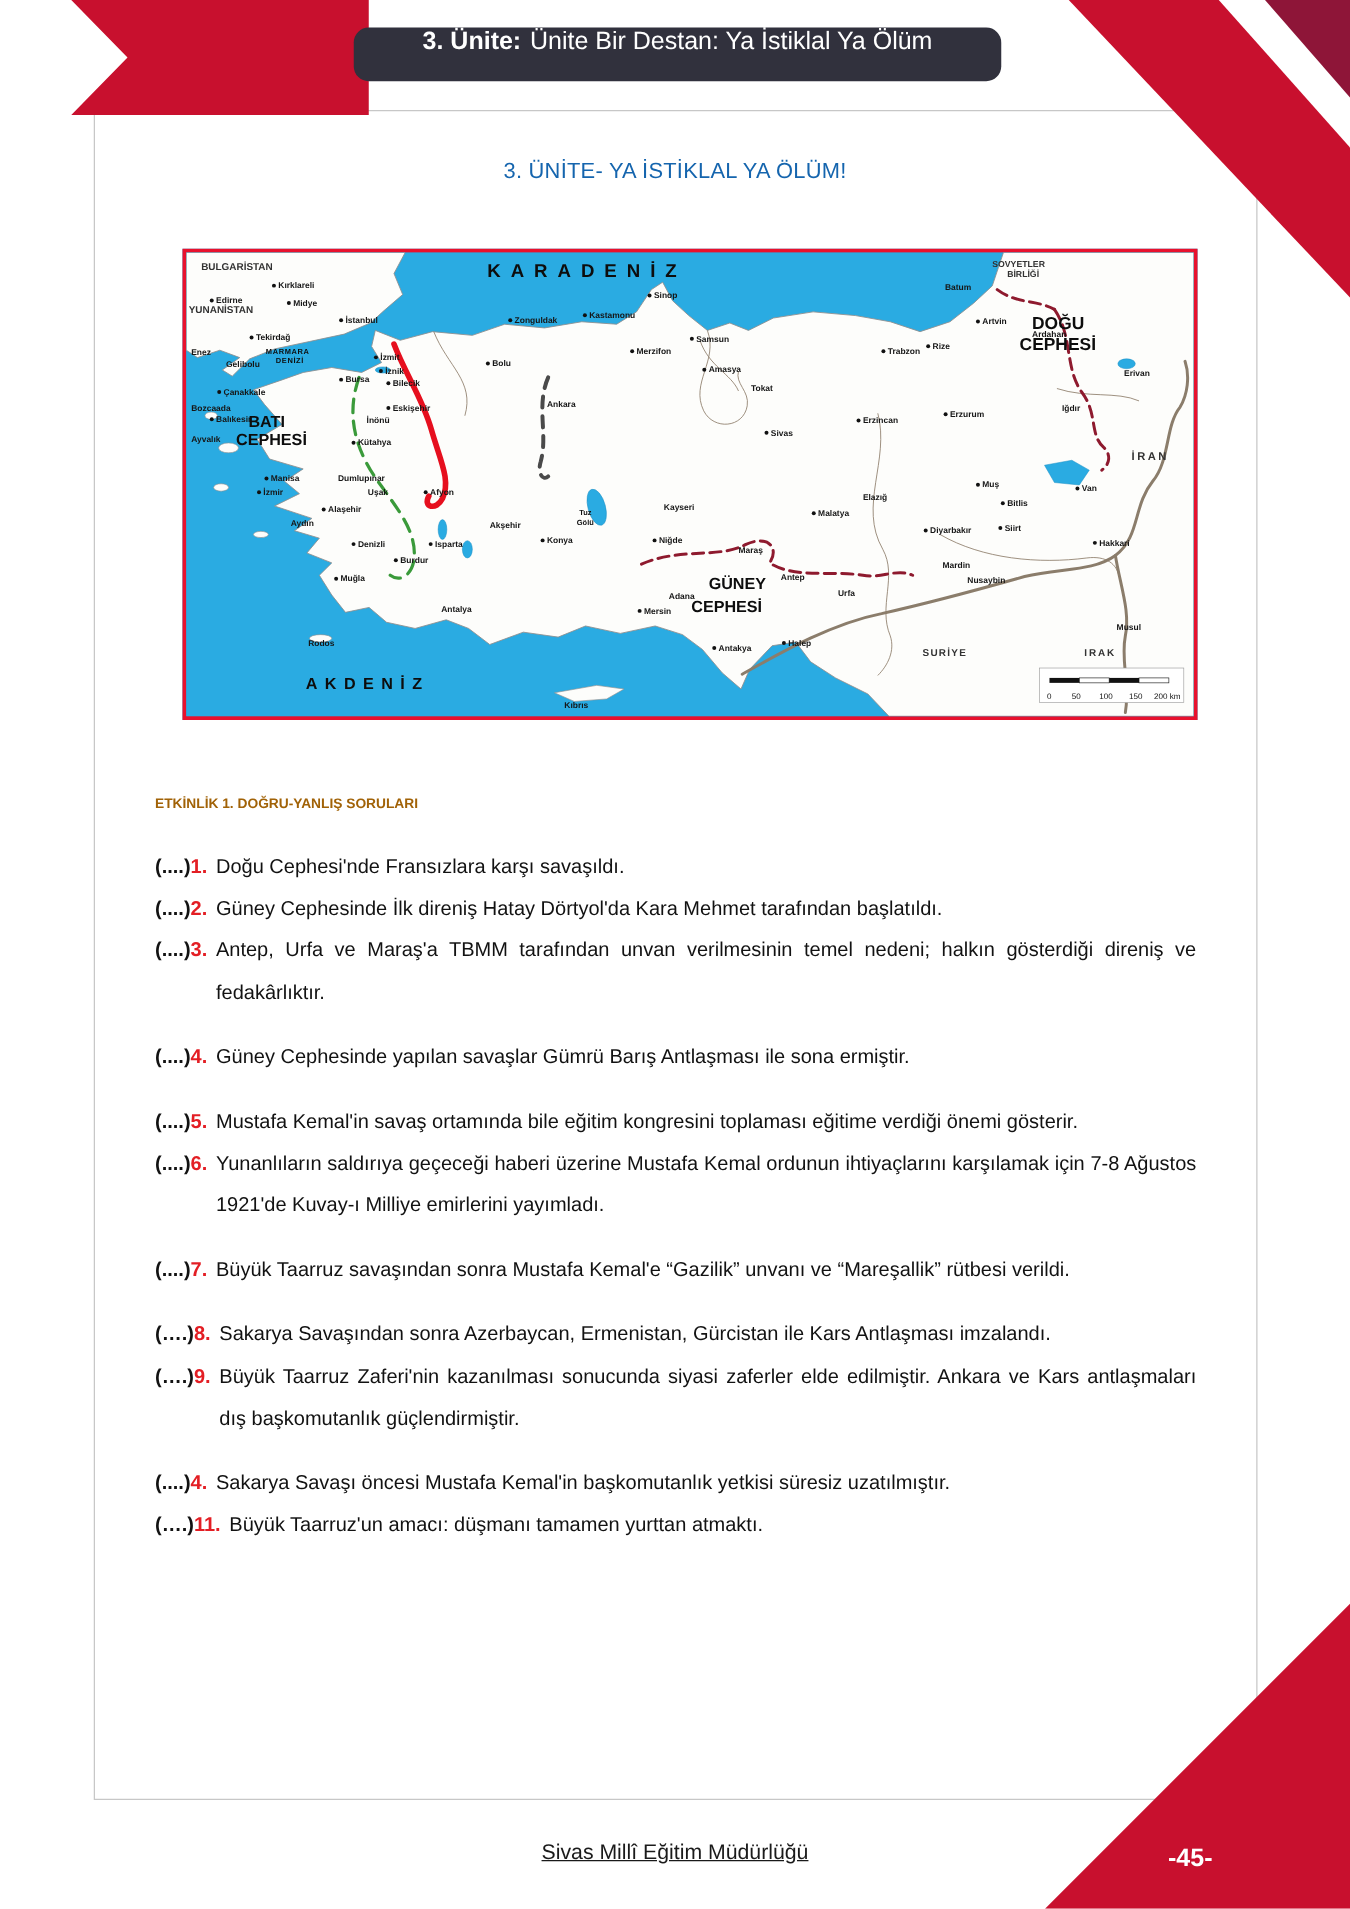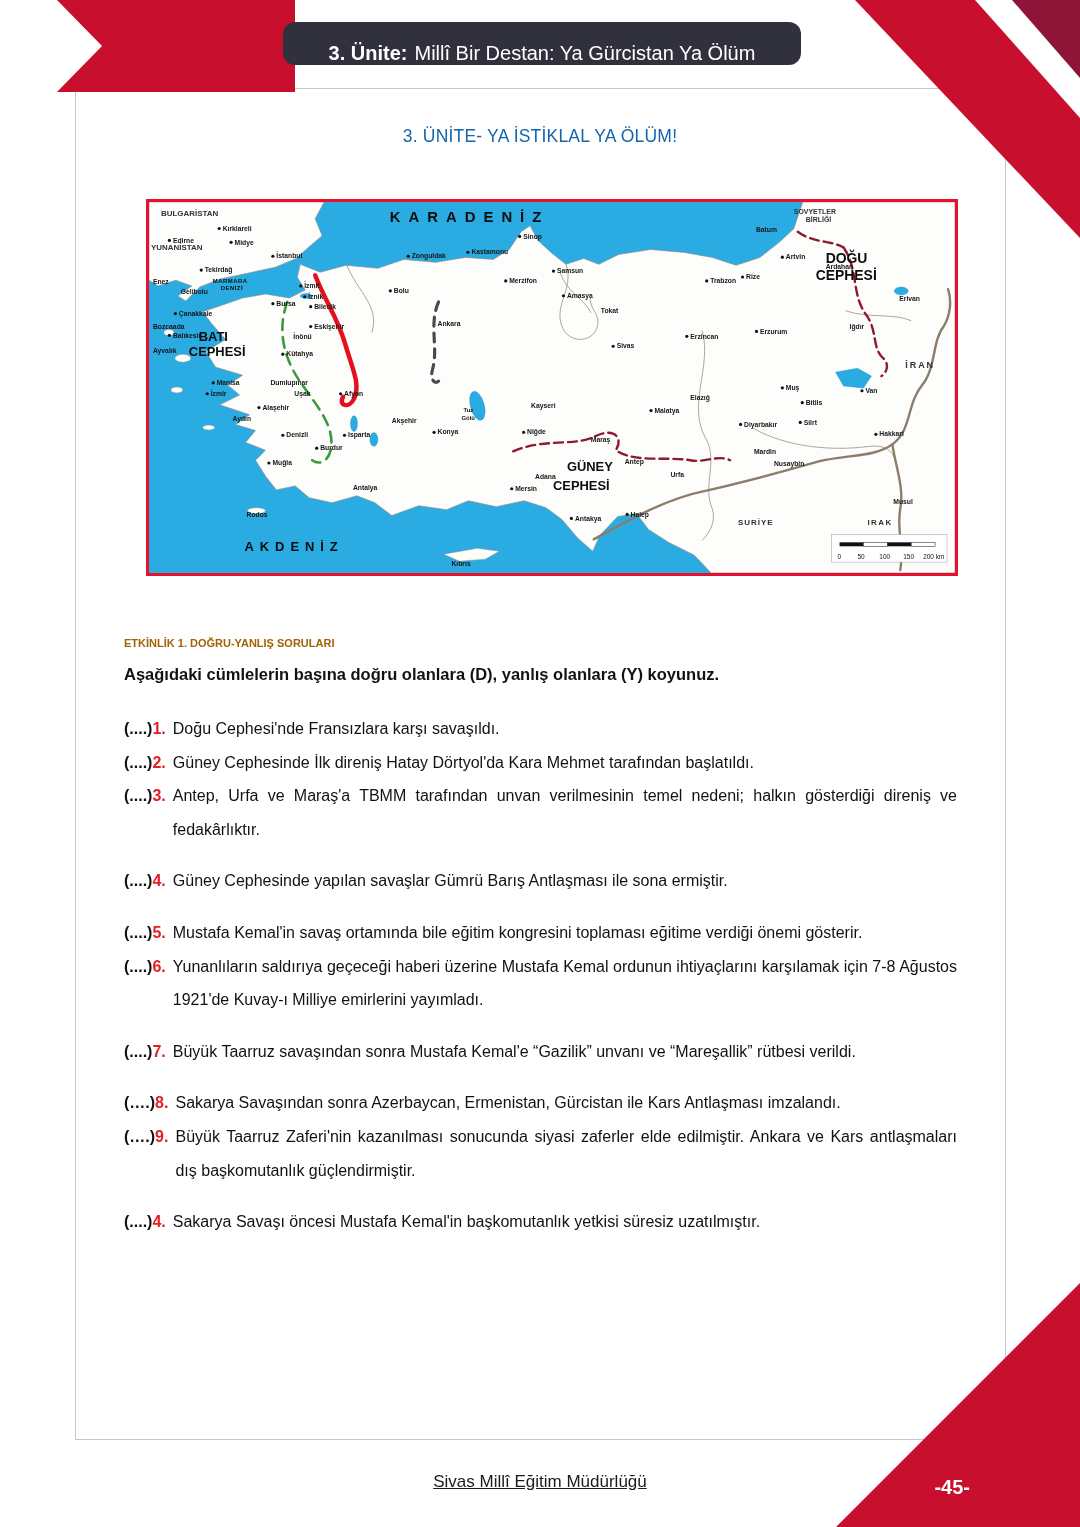--- a/index.html
+++ b/index.html
@@ -7,21 +7,21 @@
     width:1080px;height:1527px;position:relative;background:#ffffff;
     font-family:"Liberation Sans", sans-serif;overflow:hidden;color:#121212;
   }
   .content-frame{
     position:absolute;left:75px;top:88px;width:929px;height:1350px;
     border:1px solid #c7c7c7;z-index:0;background:#fff;
   }
   .deco-svg{position:absolute;left:0;top:0;z-index:2;pointer-events:none;}
   .banner{
     position:absolute;left:283px;top:22px;width:518px;height:43px;background:#31313d;
-    border-radius:12px;display:flex;align-items:flex-end;justify-content:center;
+    border-radius:12px;display:flex;align-items:flex-start;justify-content:center;
     color:#fff;font-size:20px;z-index:3;
   }
   .banner .b{font-weight:700;margin-right:7px;}
   .page-title{
     position:absolute;top:126px;left:0;width:100%;text-align:center;
     color:#1565ae;font-weight:400;font-size:17.5px;z-index:3;letter-spacing:.2px;
   }
   .map-wrap{
     position:absolute;left:146px;top:199px;width:812px;height:377px;
     border:3px solid #e8112d;box-sizing:border-box;background:#2aabe2;z-index:3;
@@ -65,21 +65,21 @@
   <polygon points="57,0 295,0 295,92 57,92 102,46" fill="#c8102e"></polygon>
   <polygon points="855,0 975,0 1080,118 1080,238" fill="#c8102e"></polygon>
   <polygon points="1012,0 1080,0 1080,78" fill="#8e1538"></polygon>
   <polygon points="836,1527 1080,1283 1080,1527" fill="#c8102e"></polygon>
 </svg>
 
 <div class="content-frame"></div>
 
 <div class="banner">
   <span class="b">3. Ünite:</span>
-  <span>Millî Bir Destan: Ya Gürcistan Ya Ölüm</span>
+  <span>Ünite Bir Destan: Ya İstiklal Ya Ölüm</span>
 </div>
 
 <div class="page-title">3. ÜNİTE- YA İSTİKLAL YA ÖLÜM!</div>
 
 <div class="map-wrap">
   <svg viewBox="0 0 810 375" preserveAspectRatio="none">
 
     <rect x="0" y="0" width="810" height="375" fill="#2aabe2"></rect>
 
     <path class="land" d="M 152,63 L 172,71 L 198,64 L 230,67 L 256,58 L 288,61 L 318,56 L 346,58 L 362,48 L 374,30 L 383,24 L 391,39 L 404,51 L 419,63 L 437,57 L 452,63 L 472,53 L 504,48 L 538,51 L 566,56 L 590,64 L 614,56 L 633,41 L 648,27 L 653,12 L 657,0 L 810,0 L 810,375 L 565,375 L 548,357 L 522,344 L 502,331 L 490,315 L 471,318 L 453,337 L 446,353 L 431,340 L 415,321 L 399,309 L 377,302 L 349,308 L 321,302 L 299,311 L 271,307 L 244,317 L 227,304 L 209,297 L 184,304 L 161,299 L 147,287 L 128,291 L 117,277 L 107,261 L 117,251 L 97,243 L 107,231 L 87,225 L 101,215 L 71,205 L 91,195 L 79,185 L 94,175 L 67,167 L 57,151 L 77,139 L 63,123 L 54,111 L 77,103 L 94,97 L 117,93 L 141,97 L 157,89 L 149,76 Z"></path>
@@ -268,21 +268,20 @@
         <text x="712" y="361" class="map-scale">50</text>
         <text x="734" y="361" class="map-scale">100</text>
         <text x="758" y="361" class="map-scale">150</text>
         <text x="778" y="361" class="map-scale">200 km</text>
       </g>
   </svg>
 </div>
 
 <div class="activity">
   <div class="activity-heading">ETKİNLİK 1. DOĞRU-YANLIŞ SORULARI</div>
-  <div class="activity-instruction">Aşağıdaki cümlelerin başına doğru olanlara (D), yanlış olanlara (Y) koyunuz.</div>
   <div class="questions">
       <div class="q">
         <span class="q-head"><span>(....)</span><span class="q-num">1.</span></span>
         <span class="q-text">Doğu Cephesi'nde Fransızlara karşı savaşıldı.</span>
       </div>
       <div class="q">
         <span class="q-head"><span>(....)</span><span class="q-num">2.</span></span>
         <span class="q-text">Güney Cephesinde İlk direniş Hatay Dörtyol'da Kara Mehmet tarafından başlatıldı.</span>
       </div>
       <div class="q">
@@ -310,17 +309,21 @@
         <span class="q-text">Sakarya Savaşından sonra Azerbaycan, Ermenistan, Gürcistan ile Kars Antlaşması imzalandı.</span>
       </div>
       <div class="q">
         <span class="q-head"><span>(….)</span><span class="q-num">9.</span></span>
         <span class="q-text">Büyük Taarruz Zaferi'nin kazanılması sonucunda siyasi zaferler elde edilmiştir. Ankara ve Kars antlaşmaları dış başkomutanlık güçlendirmiştir.</span>
       </div>
       <div class="q sp">
         <span class="q-head"><span>(....)</span><span class="q-num">4.</span></span>
         <span class="q-text">Sakarya Savaşı öncesi Mustafa Kemal'in başkomutanlık yetkisi süresiz uzatılmıştır.</span>
       </div>
+      <div class="q">
+        <span class="q-head"><span>(….)</span><span class="q-num">11.</span></span>
+        <span class="q-text">Büyük Taarruz'un amacı: düşmanı tamamen yurttan atmaktı.</span>
+      </div>
     </div>
 </div>
 
 <div class="footer-text">Sivas Millî Eğitim Müdürlüğü</div>
 <div class="page-num">-45-</div>
 
 </body></html>

